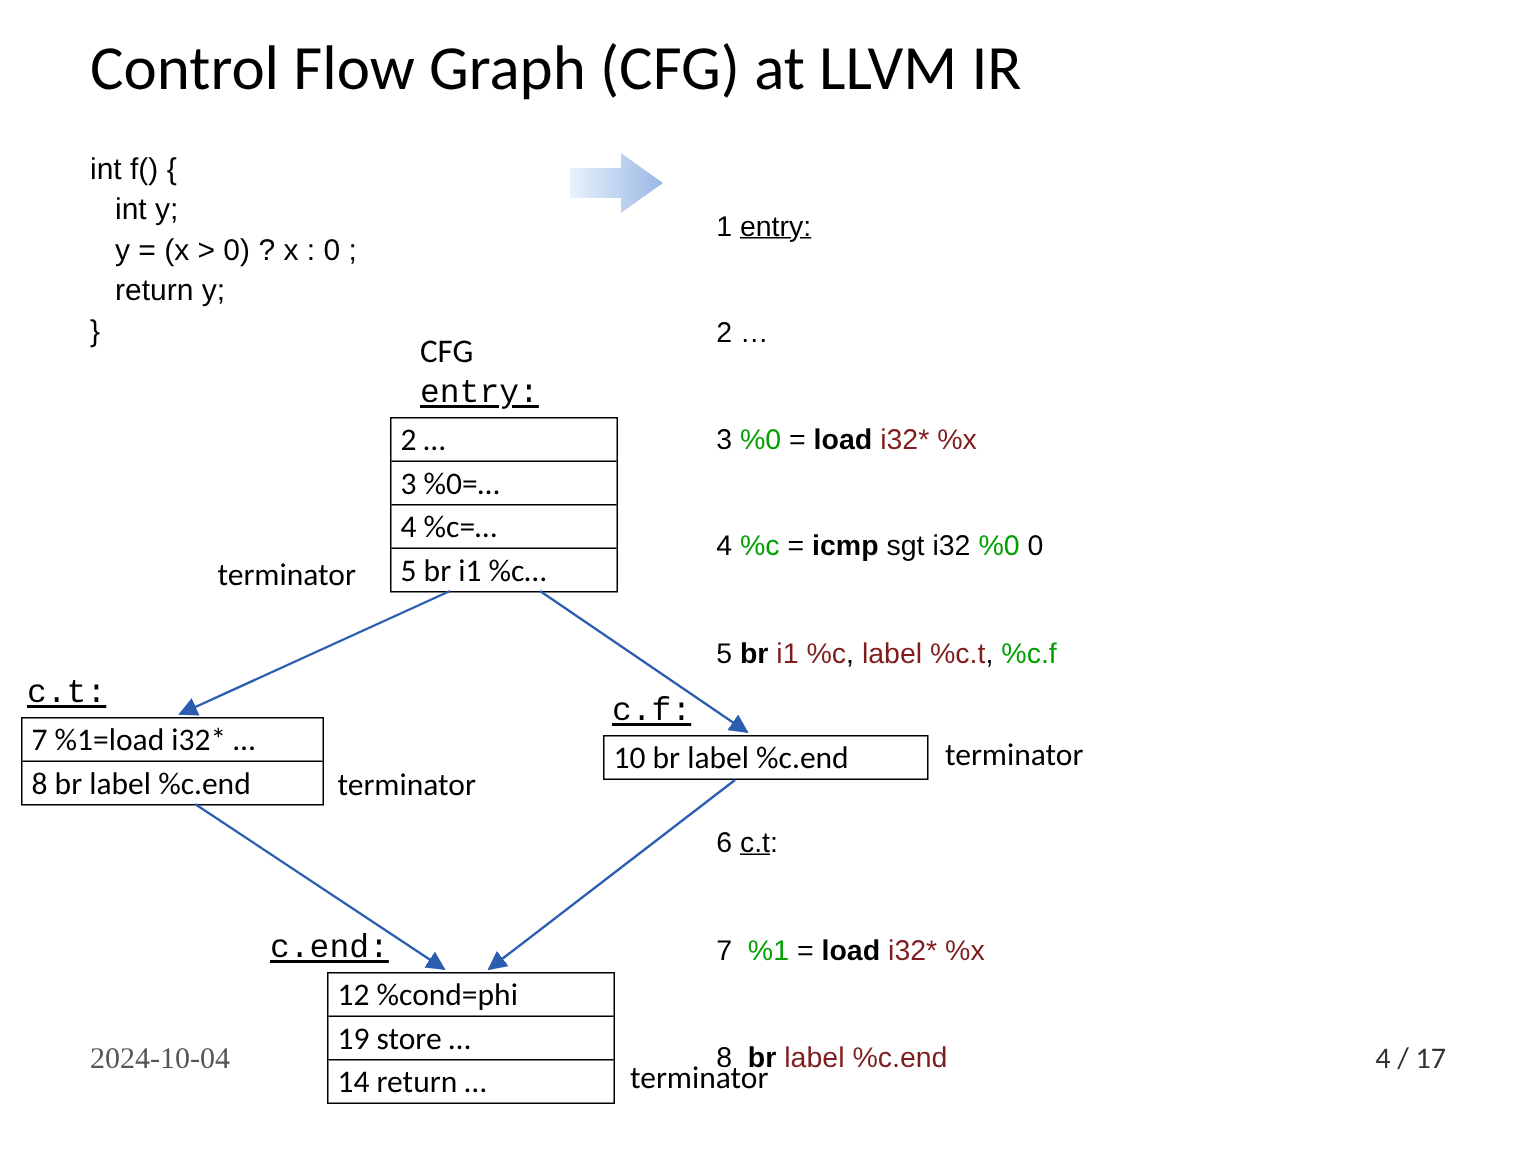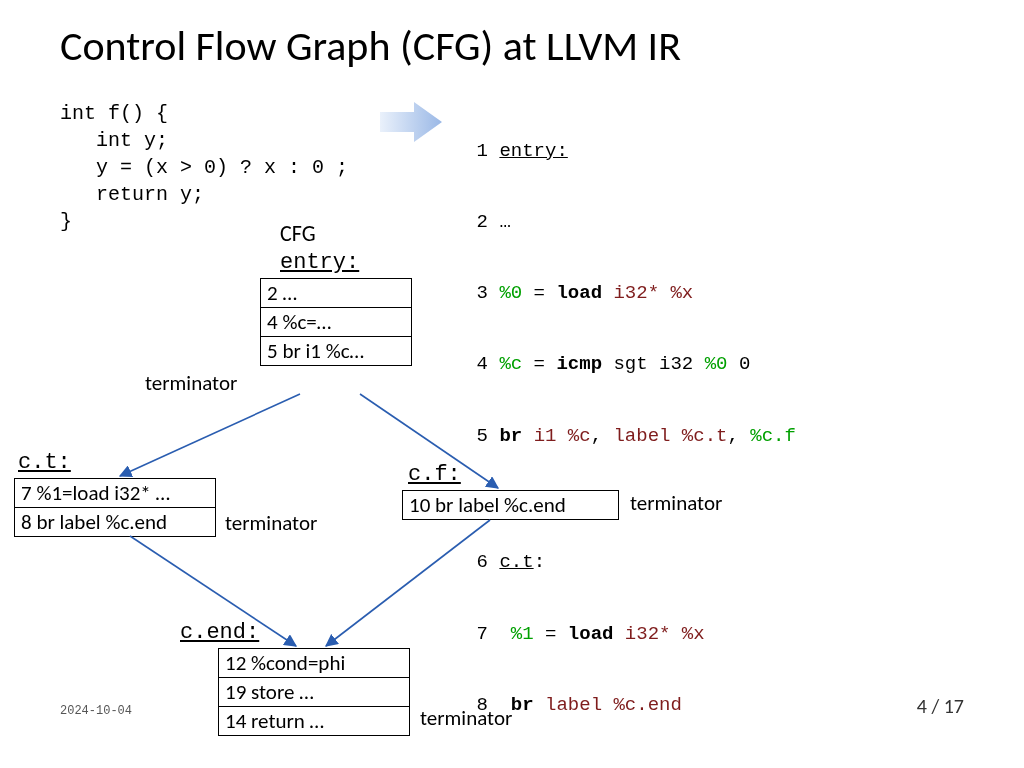--- a/index.html
+++ b/index.html
@@ -1,37 +1,37 @@
 <!DOCTYPE html>
 <html><head>
 <meta charset="utf-8">
 <style>
   html,body{margin:0;padding:0;width:1024px;height:768px;background:#fff;font-family:"Calibri","Segoe UI",Arial,sans-serif;color:#000;overflow:hidden}
   .slide{position:relative;width:1024px;height:736px}
   .title{position:absolute;left:60px;top:20px;font-size:42px;font-weight:400}
-  .mono{font-family:Liberation Mono, monospace;white-space:pre}
+  .mono{font-family:Liberation Sans, sans-serif;white-space:pre}
   .code-c{position:absolute;left:60px;top:100px;font-size:20px;line-height:1.35}
   .arrow-icon{position:absolute;left:380px;top:100px}
   .ir{position:absolute;left:462px;top:92px;font-size:19px;line-height:1.25}
   .ir .ln{display:inline-block;width:26px;text-align:right;color:#000}
   .ir .gap{height:8px}
   .u{text-decoration:underline}
   .b{font-weight:700}
   .r{color:#7f1d1d}
   .g{color:#00a000}
   .cfg-label{position:absolute;left:280px;top:220px;font-size:22px}
   
   .blk-label{position:absolute;font-size:22px;text-decoration:underline;font-family:"Consolas","Courier New",monospace}
   .blk{position:absolute;border:1px solid #000;background:#fff}
   .blk .row{border-bottom:1px solid #000;padding:1px 6px;font-size:21px;font-family:"Calibri",Arial,sans-serif}
   .blk .row:last-child{border-bottom:none}
   .term{position:absolute;font-size:21px;}
   
   svg.edges{position:absolute;left:0;top:0;width:1024px;height:768px;pointer-events:none}
-  .foot-date{position:absolute;left:60px;bottom:18px;font-family:Liberation Mono, monospace;font-size:12px;color:#555}
+  .foot-date{position:absolute;left:60px;bottom:18px;font-family:Liberation Serif, serif;font-size:20px;color:#555}
   .foot-page{position:absolute;right:60px;bottom:18px;font-size:20px;color:#333}
 </style>
 </head>
 <body>
 
 <div class="slide">
 
   <div class="title">Control Flow Graph (CFG) at LLVM IR</div>
 
   <div class="code-c mono">int f() {
@@ -70,20 +70,21 @@
     
     
     
   </div>
 
   <div class="cfg-label">CFG</div>
 
   <div class="blk-label" style="left:280px;top:250px">entry:</div>
   <div class="blk" style="left:260px;top:278px;width:150px">
     <div class="row">2 …</div>
+    <div class="row">3 %0=…</div>
     <div class="row">4 %c=…</div>
     <div class="row">5 br i1 %c…</div>
   </div>
   <div class="term" style="left:145px;top:370px">terminator</div>
 
   <div class="blk-label" style="left:18px;top:450px">c.t:</div>
   <div class="blk" style="left:14px;top:478px;width:200px">
     <div class="row">7 %1=load i32* …</div>
     <div class="row">8 br label %c.end</div>
   </div>

